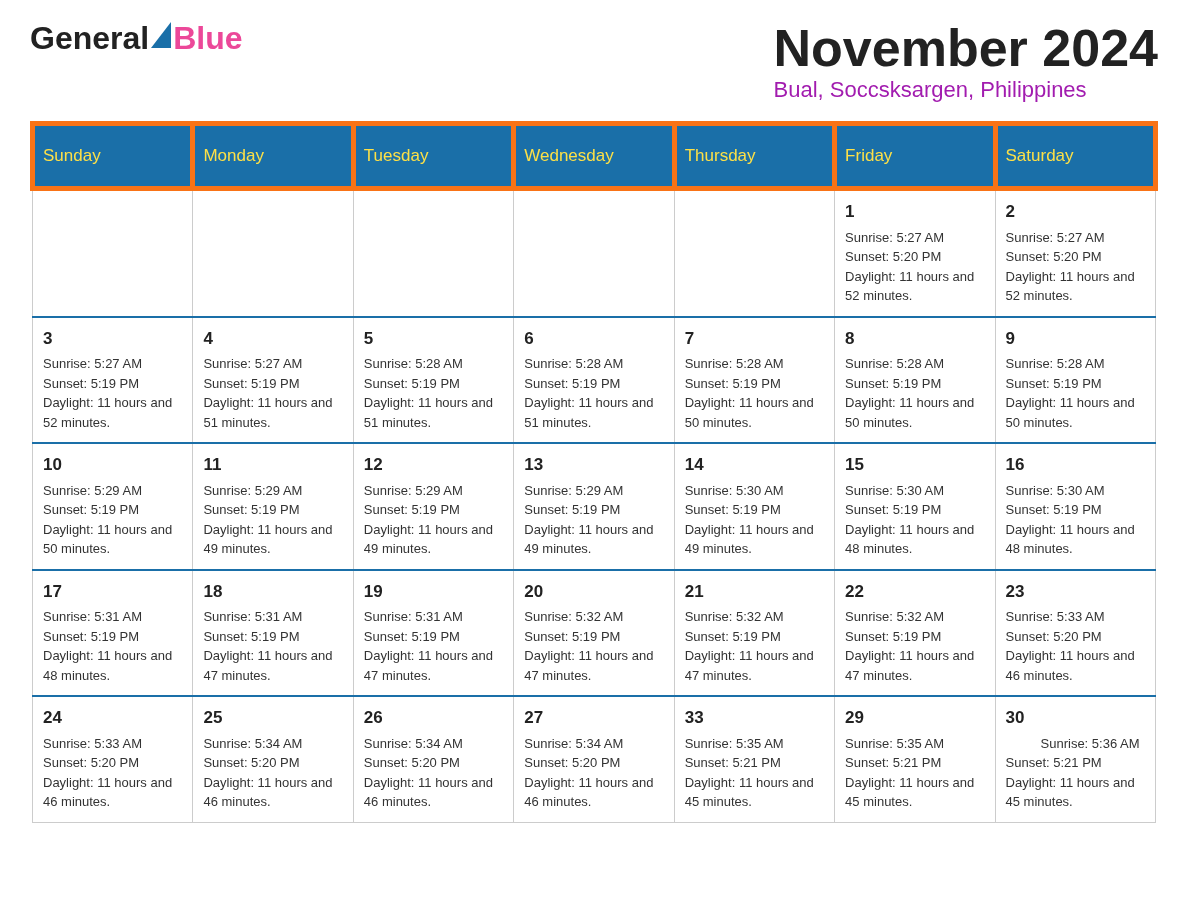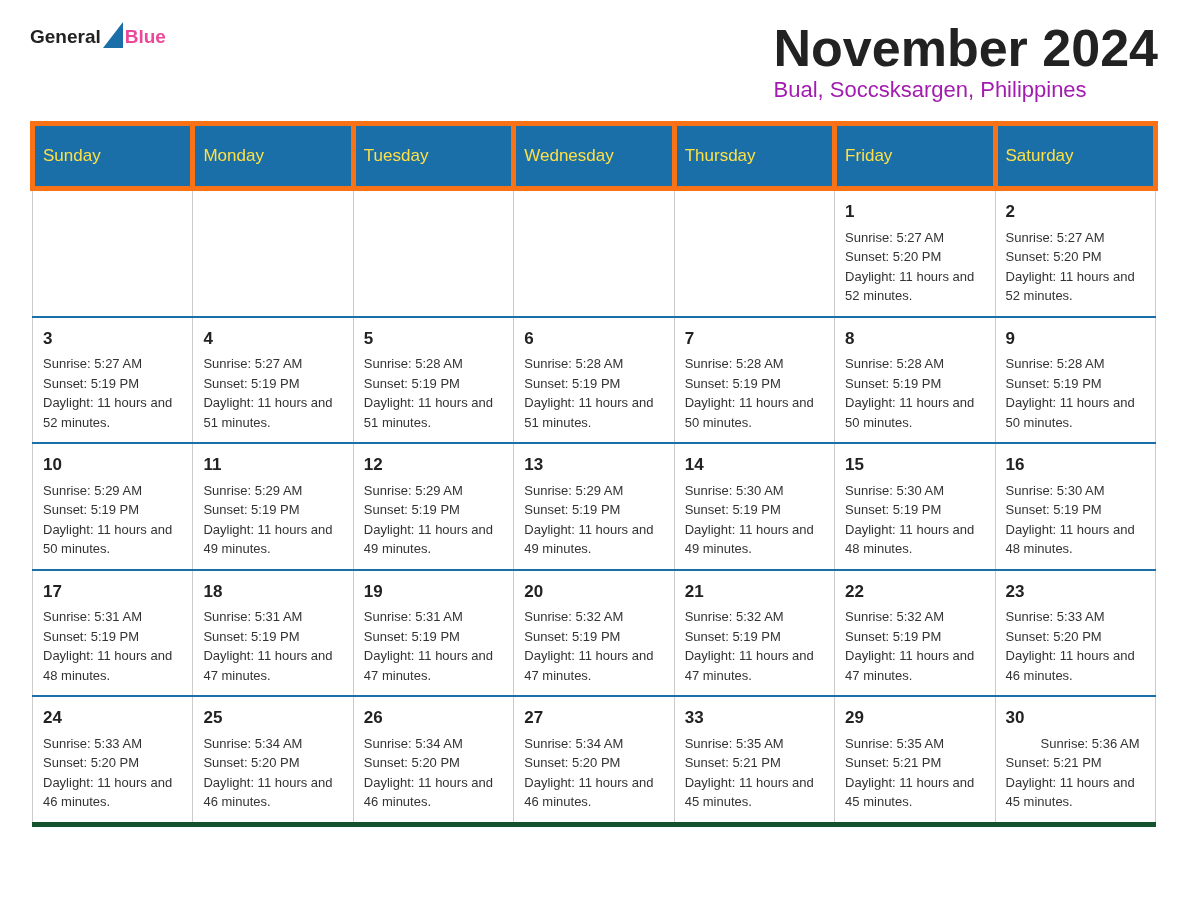--- a/index.html
+++ b/index.html
@@ -55,36 +55,36 @@
       width: 14.28%;
       min-height: 100px;
       font-size: 13px;
       color: #333;
       line-height: 1.5;
     }
     .calendar tr {
       border-bottom: 2px solid #1a6fa8;
     }
     .calendar tbody tr:last-child {
-      border-bottom: 5px solid #14532d;
+      border-bottom: 1px solid #14532d;
     }
     .day-num {
       font-size: 17px;
       font-weight: bold;
       color: #222;
       display: block;
       margin-bottom: 3px;
     }
     .empty-cell {
       background: #fff;
     }
     .logo-full {
       display: flex;
-      align-items: flex-end;
-      font-size: 19px;
+      align-items: flex-start;
+      font-size: 32px;
       font-weight: bold;
     }
     .logo-g {
       color: #222;
     }
     .logo-b {
       color: #ec4899;
     }
   </style>
 </head>

